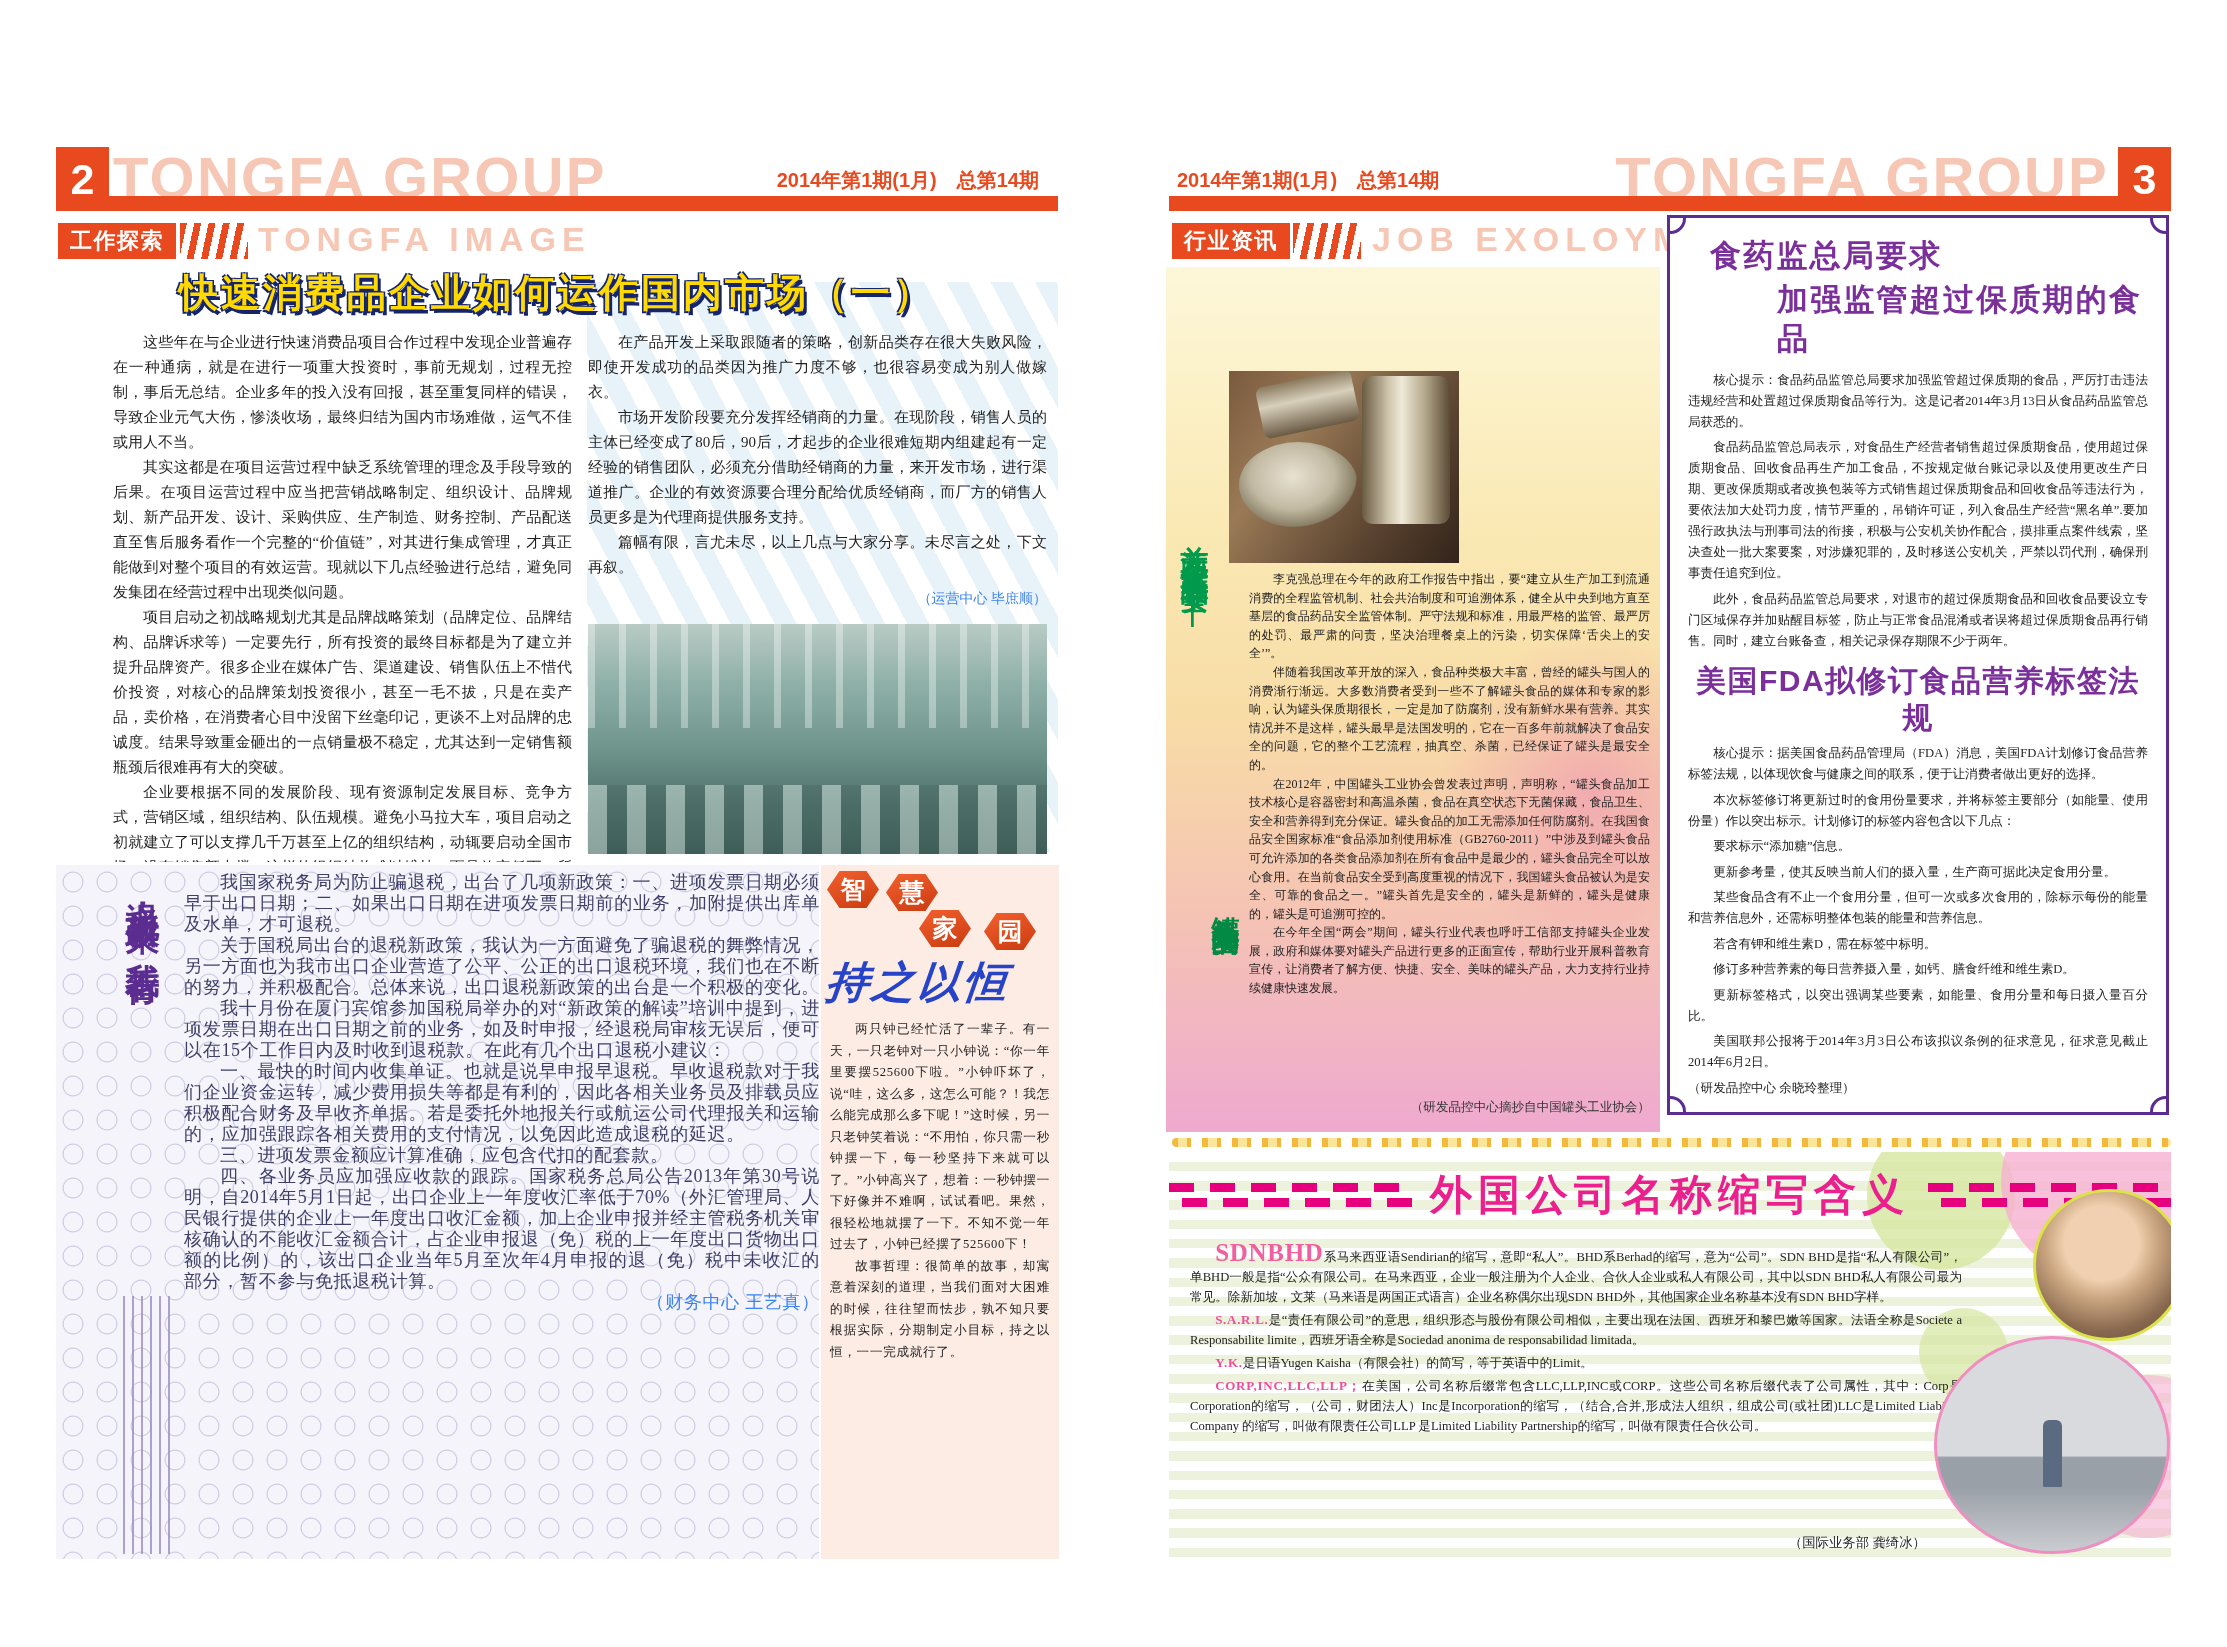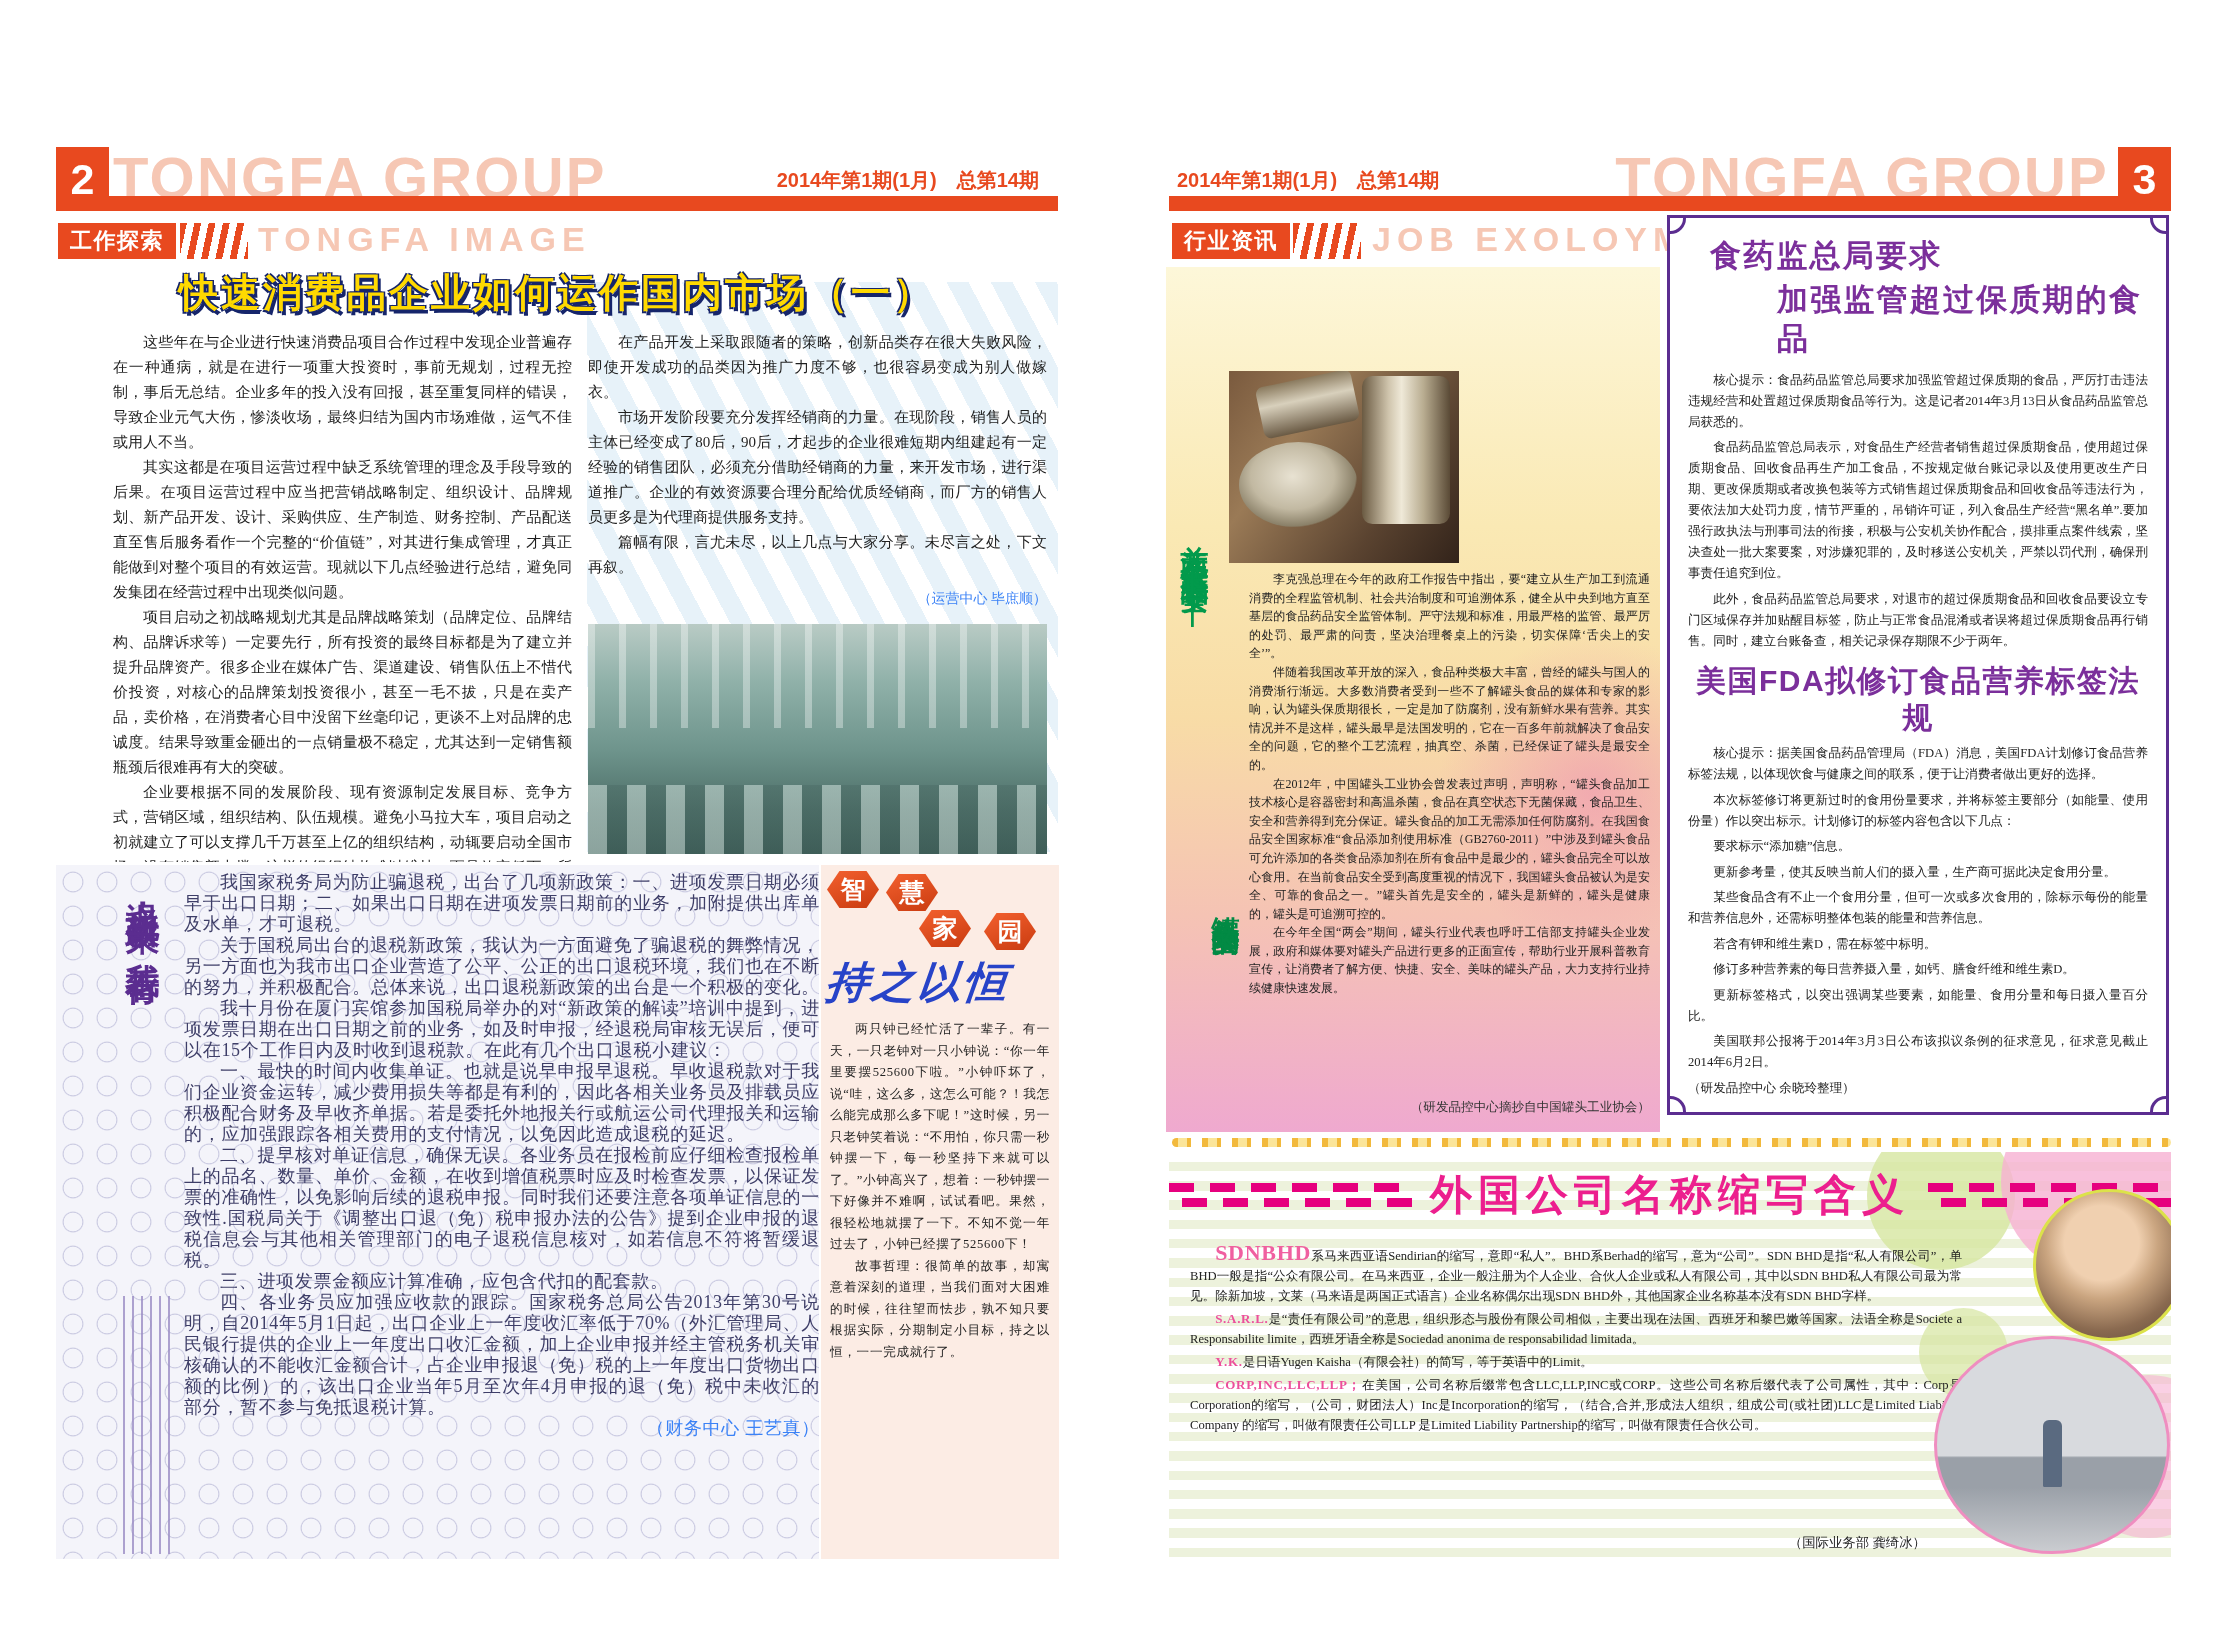--- a/index.html
+++ b/index.html
@@ -124,21 +124,21 @@
   #blob4{left:750px;top:156px;width:89px;height:89px;background:rgba(214,230,160,.7);}
   .abbr-titlerow{position:absolute;left:0;top:19.3px;width:1002px;display:flex;align-items:center;}
   .dashes{height:24px;flex:1;
           background-image:repeating-linear-gradient(90deg,#e6007e 0 25px,rgba(0,0,0,0) 25px 41px),
                            repeating-linear-gradient(90deg,#e6007e 0 25px,rgba(0,0,0,0) 25px 41px);
           background-size:100% 9px,100% 9px;background-position:0 0,12.6px 15px;background-repeat:no-repeat;}
   .abbr-title{font:bold 42px/48px "Liberation Sans","DejaVu Sans",sans-serif;color:#ec1f8e;letter-spacing:6px;margin:0 18px;white-space:nowrap;}
   .abbrtext{position:absolute;left:21px;top:88px;width:772px;font-size:12.6px;line-height:20px;color:#222;text-align:justify;}
   .abbrtext p{margin:3px 0;text-indent:2em;}
   .term{font-weight:bold;font-size:13px;color:#ec4f9b;letter-spacing:0.7px;}
-  .term-big{font-size:22px;color:#f060a0;}
+  .term-big{font-size:25px;color:#f060a0;}
   .abbr-byline{position:absolute;right:245px;bottom:7.4px;font-size:13.4px;color:#222;text-align:center;}
   .photo-man{position:absolute;left:864px;top:37px;width:146px;height:146px;border-radius:50%;z-index:2;
           border:3.7px solid #dce24a;
           background:radial-gradient(circle at 45% 35%,#f0d0b0 0 30%,#caa580 45%,#8a6a50 70%,#5a4636 100%);}
   .photo-office{position:absolute;left:765px;top:184px;width:230px;height:212px;border-radius:50%;z-index:1;
           border:3.7px solid #ef8ec0;
           background:linear-gradient(180deg,#d8dade 0 55%,#9aa0a8 56% 70%,#caccd0 100%);}
   .office-man{position:absolute;left:46%;top:38%;width:19.3px;height:67px;background:#5a6a80;border-radius:6px 6px 1.5px 1.5px;}
 </style>
 </head>
@@ -177,21 +177,20 @@
 
   <section id="sec-tax">
     <div class="lattice"></div>
     <div class="vtitle-tax">退税新政策，我看行！</div>
     <div class="pinstripes"></div>
     <div class="taxtext">
       <p>我国家税务局为防止骗退税，出台了几项新政策：一、进项发票日期必须早于出口日期；二、如果出口日期在进项发票日期前的业务，加附提供出库单及水单，才可退税。</p>
       <p>关于国税局出台的退税新政策，我认为一方面避免了骗退税的舞弊情况，另一方面也为我市出口企业营造了公平、公正的出口退税环境，我们也在不断的努力，并积极配合。总体来说，出口退税新政策的出台是一个积极的变化。</p>
       <p>我十月份在厦门宾馆参加国税局举办的对“新政策的解读”培训中提到，进项发票日期在出口日期之前的业务，如及时申报，经退税局审核无误后，便可以在15个工作日内及时收到退税款。在此有几个出口退税小建议：</p>
       <p>一、最快的时间内收集单证。也就是说早申报早退税。早收退税款对于我们企业资金运转，减少费用损失等都是有利的，因此各相关业务员及排载员应积极配合财务及早收齐单据。若是委托外地报关行或航运公司代理报关和运输的，应加强跟踪各相关费用的支付情况，以免因此造成退税的延迟。</p>
-      <p>二、提早核对单证信息，确保无误。各业务员在报检前应仔细检查报检单上的品名、数量、单价、金额，在收到增值税票时应及时检查发票，以保证发票的准确性，以免影响后续的退税申报。同时我们还要注意各项单证信息的一致性.国税局关于《调整出口退（免）税申报办法的公告》提到企业申报的退税信息会与其他相关管理部门的电子退税信息核对，如若信息不符将暂缓退税。</p>
       <p>三、进项发票金额应计算准确，应包含代扣的配套款。</p>
       <p>四、各业务员应加强应收款的跟踪。国家税务总局公告2013年第30号说明，自2014年5月1日起，出口企业上一年度收汇率低于70%（外汇管理局、人民银行提供的企业上一年度出口收汇金额，加上企业申报并经主管税务机关审核确认的不能收汇金额合计，占企业申报退（免）税的上一年度出口货物出口额的比例）的，该出口企业当年5月至次年4月申报的退（免）税中未收汇的部分，暂不参与免抵退税计算。</p>
       <p class="byline">（财务中心  王艺真）</p>
     </div>
 
     <div class="wisdom">
       <div class="hex" id="hex1">智</div>
       <div class="hex" id="hex2">慧</div>
       <div class="hex" id="hex3">家</div>
       <div class="hex" id="hex4">园</div>

